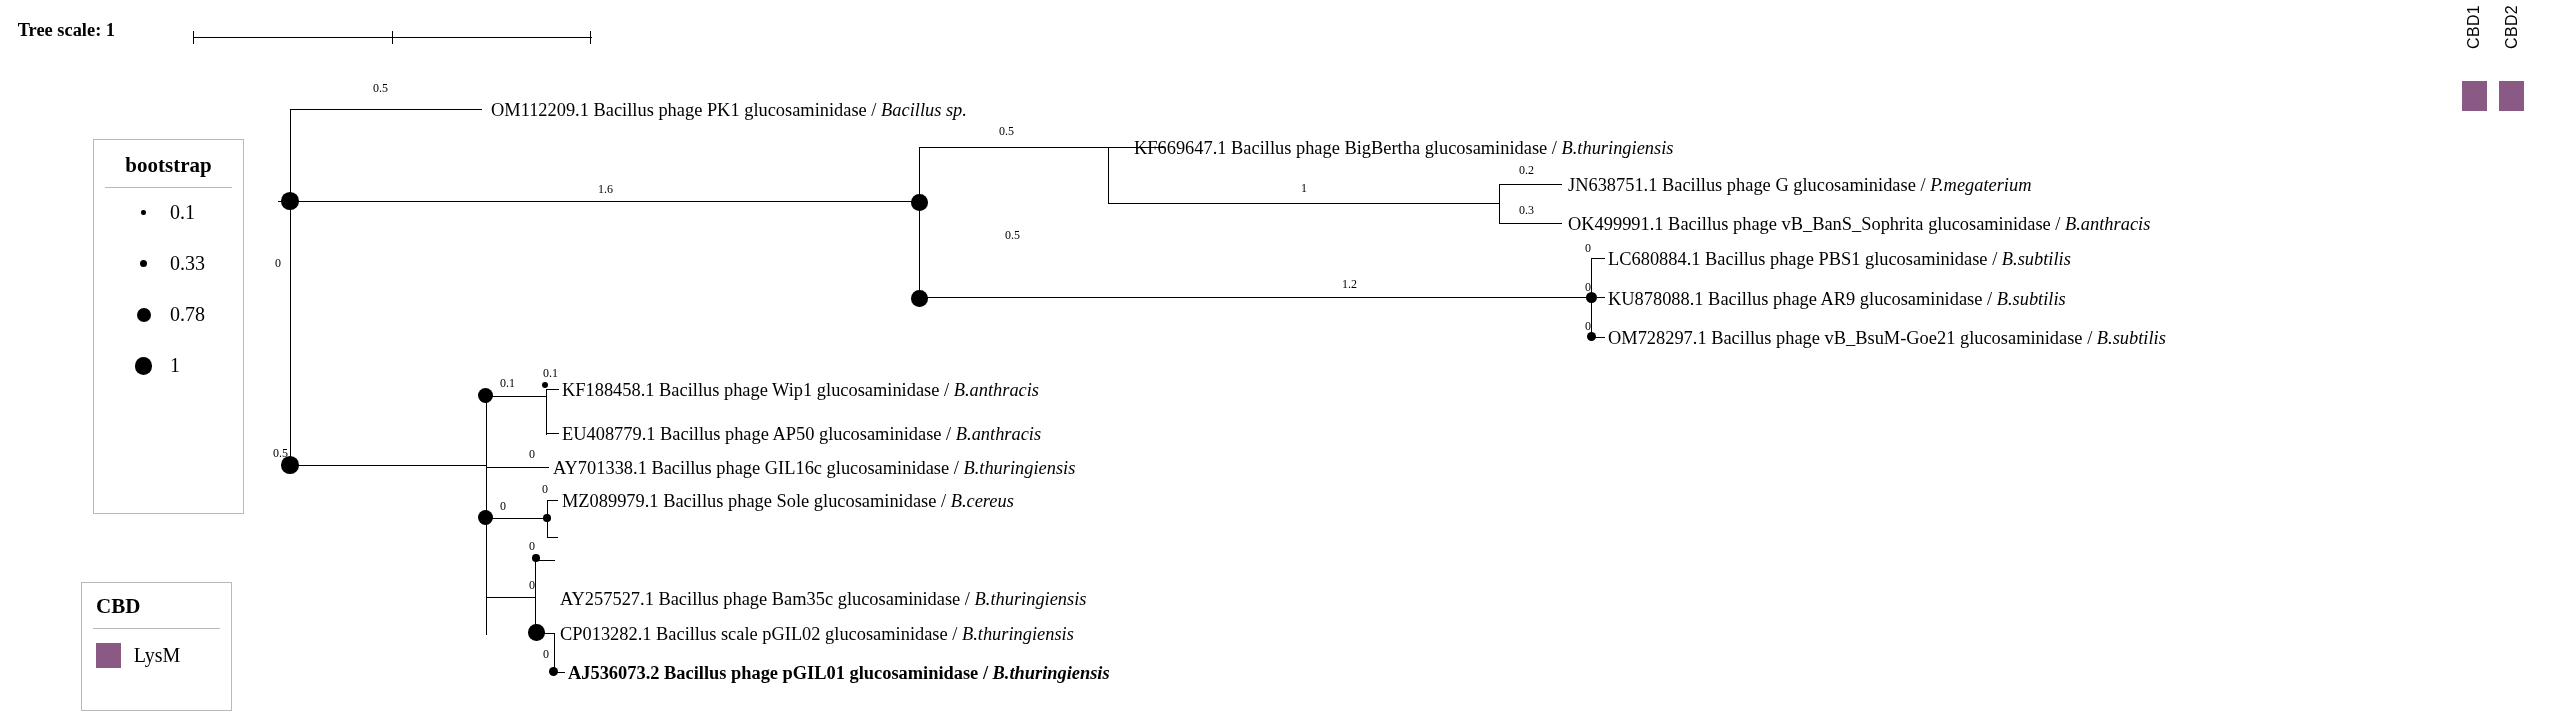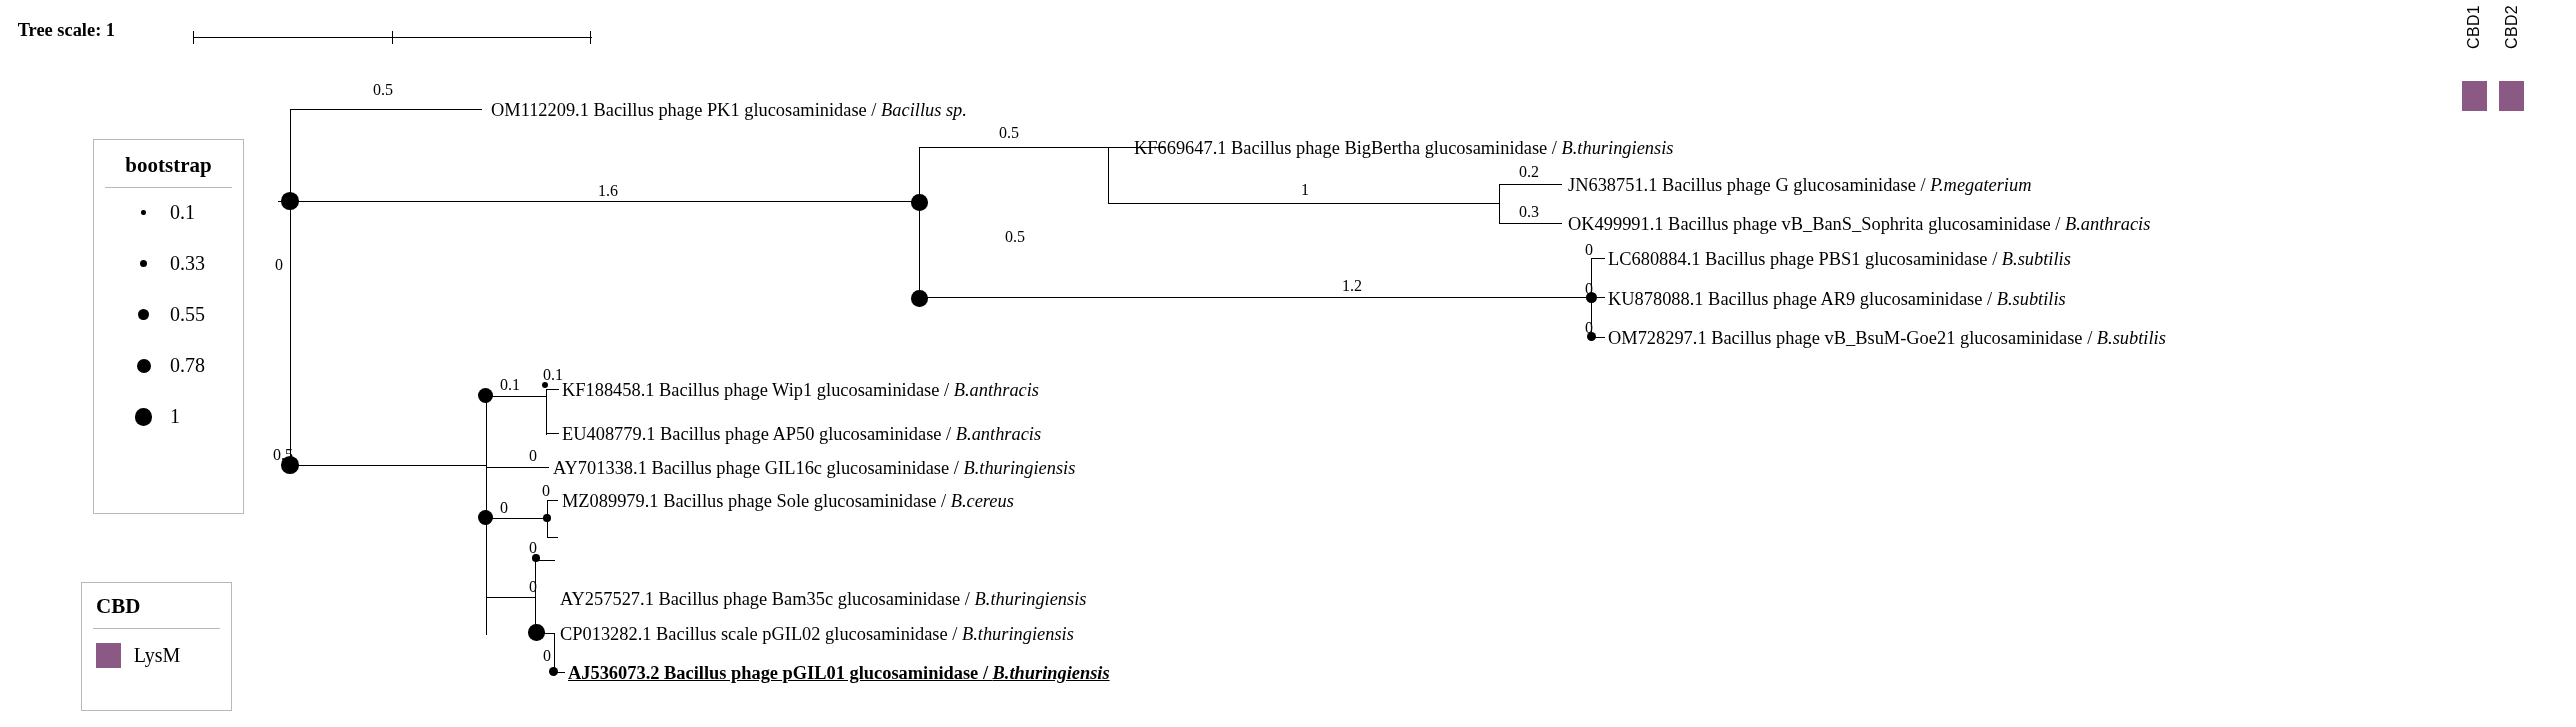--- a/index.html
+++ b/index.html
@@ -154,34 +154,34 @@
 
   .node-dot {
     position: absolute;
     background: #000000;
     border-radius: 50%;
   }
 
   .blen {
     position: absolute;
     font-family: "Liberation Serif", serif;
-    font-size: 16px;
+    font-size: 12px;
     color: #000;
     white-space: nowrap;
   }
 
   .leaf-label {
     position: absolute;
     font-family: "Liberation Serif", serif;
     font-size: 18.4px;
     white-space: nowrap;
     color: #000;
   }
   .leaf-label i { font-style: italic; }
-  .leaf-label.bold { font-weight: bold; text-decoration: underline; }
+  .leaf-label.bold { font-weight: bold; }
   .leaf-label.bold i { font-style: italic; font-weight: bold; }
 </style>
 </head>
 <body>
 
 <div id="canvas">
 
   <div class="abs" id="scale-label">Tree scale: 1</div>
   <div class="abs" id="scale-bar">
     <div class="hline"></div>
@@ -198,26 +198,20 @@
       <div class="boot-dot-wrap">
           <div class="boot-dot" style="width:4.4px;height:4.4px;"></div>
         </div>
       <div class="boot-val">0.1</div>
     </div>
     <div class="boot-row">
       <div class="boot-dot-wrap">
           <div class="boot-dot" style="width:7.6px;height:7.6px;"></div>
         </div>
       <div class="boot-val">0.33</div>
-    </div>
-    <div class="boot-row">
-      <div class="boot-dot-wrap">
-          <div class="boot-dot" style="width:10.8px;height:10.8px;"></div>
-        </div>
-      <div class="boot-val">0.55</div>
     </div>
     <div class="boot-row">
       <div class="boot-dot-wrap">
           <div class="boot-dot" style="width:14px;height:14px;"></div>
         </div>
       <div class="boot-val">0.78</div>
     </div>
     <div class="boot-row">
       <div class="boot-dot-wrap">
           <div class="boot-dot" style="width:17.7px;height:17.7px;"></div>

